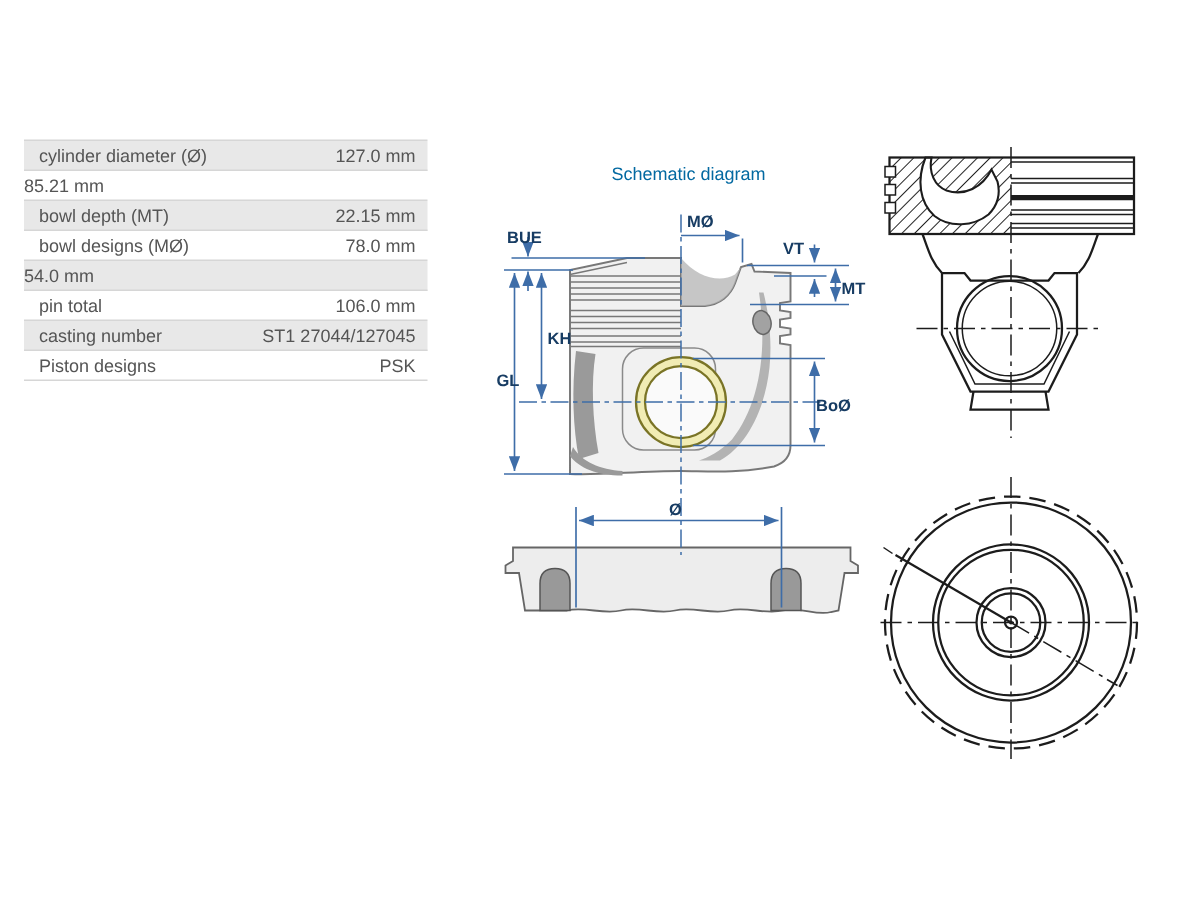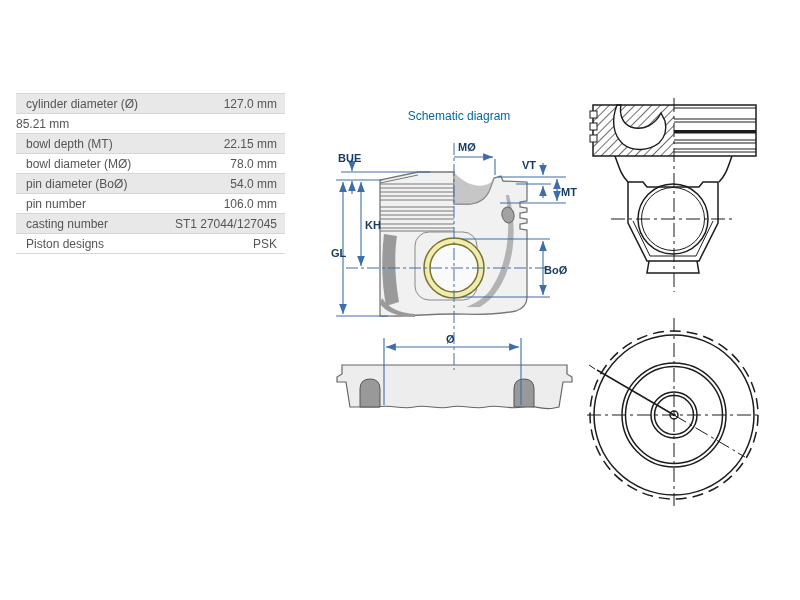--- a/index.html
+++ b/index.html
@@ -46,29 +46,28 @@
         <div class="spec-value">127.0 mm</div>
       </div>
       <div class="spec-row">
         <div class="spec-value">85.21 mm</div>
       </div>
       <div class="spec-row">
         <div class="spec-label">bowl depth (MT)</div>
         <div class="spec-value">22.15 mm</div>
       </div>
       <div class="spec-row">
-        <div class="spec-label">bowl diameter (MØ)</div>
+        <div class="spec-label">bowl designs (MØ)</div>
         <div class="spec-value">78.0 mm</div>
       </div>
       <div class="spec-row">
-        <div class="spec-label">pin diameter (BoØ)</div>
         <div class="spec-value">54.0 mm</div>
       </div>
       <div class="spec-row">
-        <div class="spec-label">pin number</div>
+        <div class="spec-label">pin total</div>
         <div class="spec-value">106.0 mm</div>
       </div>
       <div class="spec-row">
         <div class="spec-label">casting number</div>
         <div class="spec-value">ST1 27044/127045</div>
       </div>
       <div class="spec-row">
         <div class="spec-label">Piston designs</div>
         <div class="spec-value">PSK</div>
       </div>

